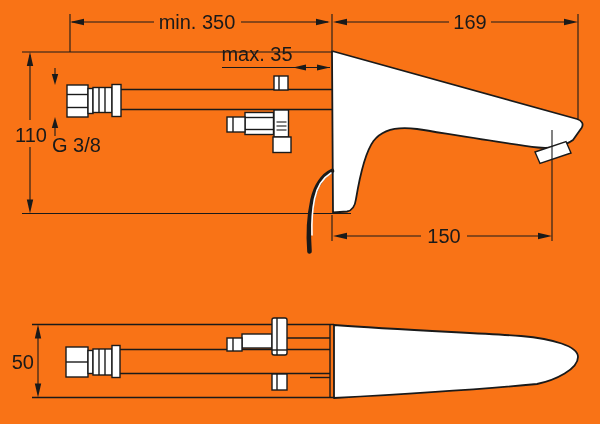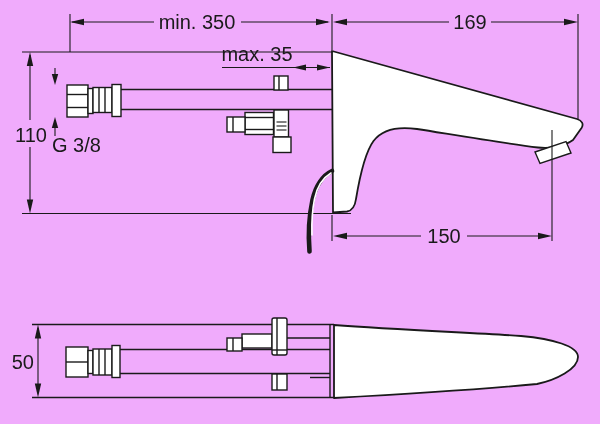--- a/index.html
+++ b/index.html
@@ -4,21 +4,21 @@
 <style>
   html, body {
     margin: 0;
     padding: 0;
     background: #ffffff;
   }
   .canvas {
     position: relative;
     width: 600px;
     height: 424px;
-    background: #f0abfc;
+    background: #f97316;
     overflow: hidden;
     text-align: right;
   }
   svg {
     display: block;
   }
   text {
     font-family: "Liberation Sans", "DejaVu Sans", sans-serif;
     font-size: 20px;
     fill: #1a1a1a;

